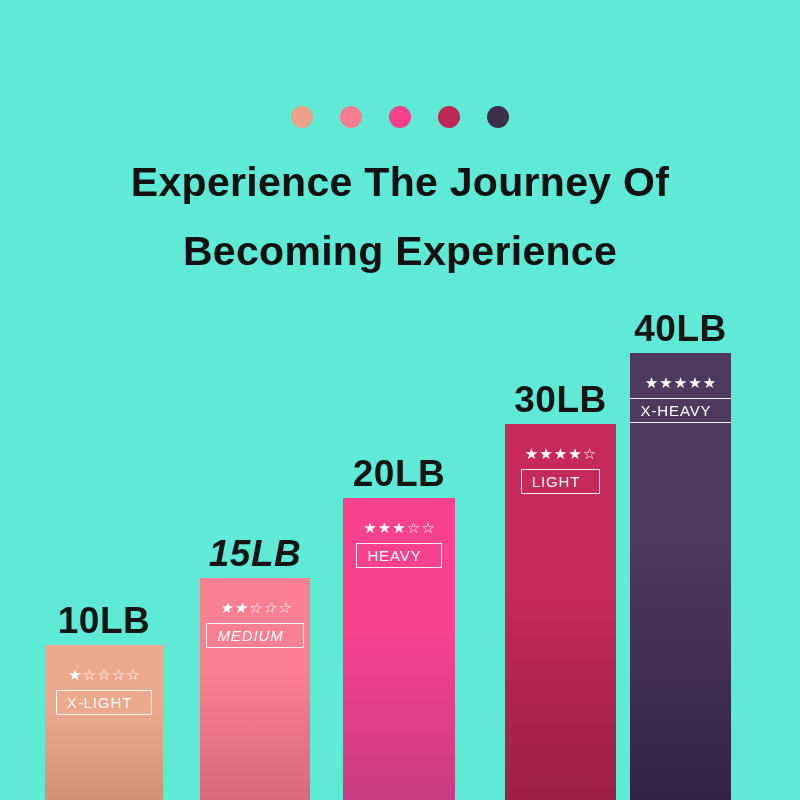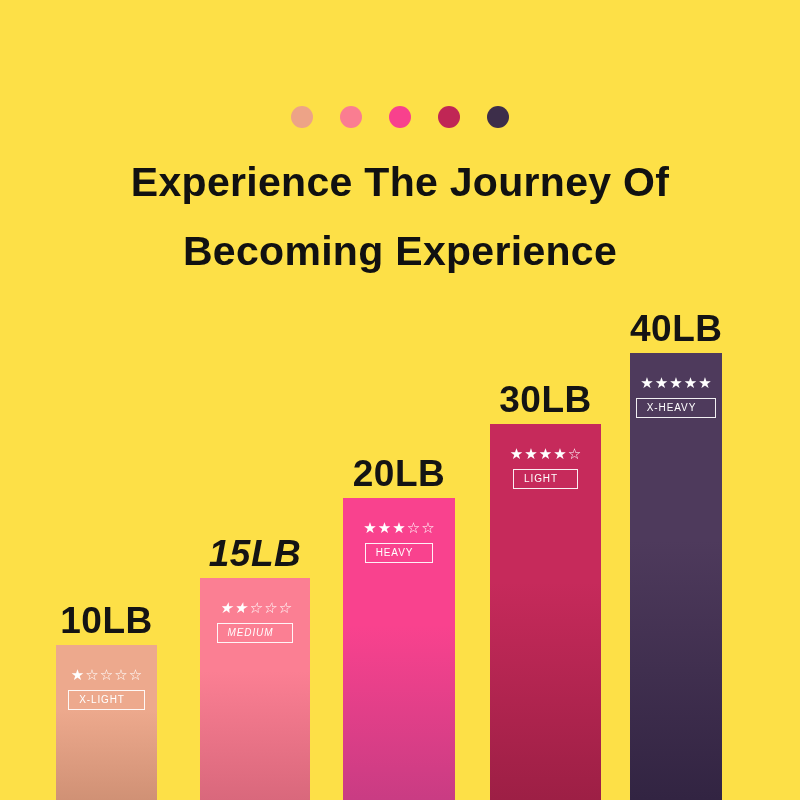--- a/index.html
+++ b/index.html
@@ -7,21 +7,21 @@
   html,body { width:800px; height:800px; }
   body {
     background:#ffffff;
     font-family:"Liberation Sans", sans-serif;
     overflow:hidden;
   }
   #stage {
     position:relative;
     width:800px;
     height:800px;
-    background:#fde047;
+    background:#5eead4;
   }
 
   
   #dot-row {
     position:absolute;
     top:106px;
     left:0;
     width:800px;
     display:flex;
     justify-content:center;
@@ -89,21 +89,21 @@
     gap:1px;
     font-size:15px;
     line-height:1;
     color:#ffffff;
     letter-spacing:0px;
   }
   .stars span { display:block; }
   .badge {
     border:1.6px solid rgba(255,255,255,0.92);
     color:#ffffff;
-    font-size:10px;
+    font-size:15px;
     letter-spacing:0.9px;
     padding:3px 19px 3px 10px;
     line-height:1.15;
     white-space:nowrap;
   }
 </style>
 </head>
 <body>
 
 <div id="stage">
@@ -115,21 +115,21 @@
       <span class="dot" style="background: rgb(192, 38, 85);"></span>
       <span class="dot" style="background: rgb(61, 46, 74);"></span>
     </div>
 
   <div id="headline">
     <span class="line">Experience The Journey Of</span>
     <span class="line">Becoming Experience</span>
   </div>
 
   <div id="chart">
-      <div class="bar-group" style="left: 56px; width: 101px; height: 207px;">
+      <div class="bar-group" style="left: 45px; width: 118px; height: 207px;">
         <div class="bar-weight" style="bottom: 161px;">10LB</div>
         <div class="bar" style="height: 155px; background: linear-gradient(rgb(237, 169, 141) 0%, rgb(237, 169, 141) 42%, rgb(208, 145, 117) 100%);">
           <div class="bar-inner">
             <div class="stars">
               <span>★</span>
               <span>☆</span>
               <span>☆</span>
               <span>☆</span>
               <span>☆</span>
             </div>
@@ -160,36 +160,36 @@
               <span>★</span>
               <span>★</span>
               <span>★</span>
               <span>☆</span>
               <span>☆</span>
             </div>
             <div class="badge">HEAVY</div>
           </div>
         </div>
       </div>
-      <div class="bar-group" style="left: 490px; width: 111px; height: 428px;">
+      <div class="bar-group" style="left: 505px; width: 111px; height: 428px;">
         <div class="bar-weight" style="bottom: 382px;">30LB</div>
         <div class="bar" style="height: 376px; background: linear-gradient(rgb(198, 42, 91) 0%, rgb(198, 42, 91) 42%, rgb(157, 31, 69) 100%);">
           <div class="bar-inner">
             <div class="stars">
               <span>★</span>
               <span>★</span>
               <span>★</span>
               <span>★</span>
               <span>☆</span>
             </div>
             <div class="badge">LIGHT</div>
           </div>
         </div>
       </div>
-      <div class="bar-group" style="left: 630px; width: 92px; height: 499px;">
+      <div class="bar-group" style="left: 630px; width: 101px; height: 499px;">
         <div class="bar-weight" style="bottom: 453px;">40LB</div>
         <div class="bar" style="height: 447px; background: linear-gradient(rgb(78, 58, 92) 0%, rgb(78, 58, 92) 42%, rgb(50, 36, 66) 100%);">
           <div class="bar-inner">
             <div class="stars">
               <span>★</span>
               <span>★</span>
               <span>★</span>
               <span>★</span>
               <span>★</span>
             </div>

